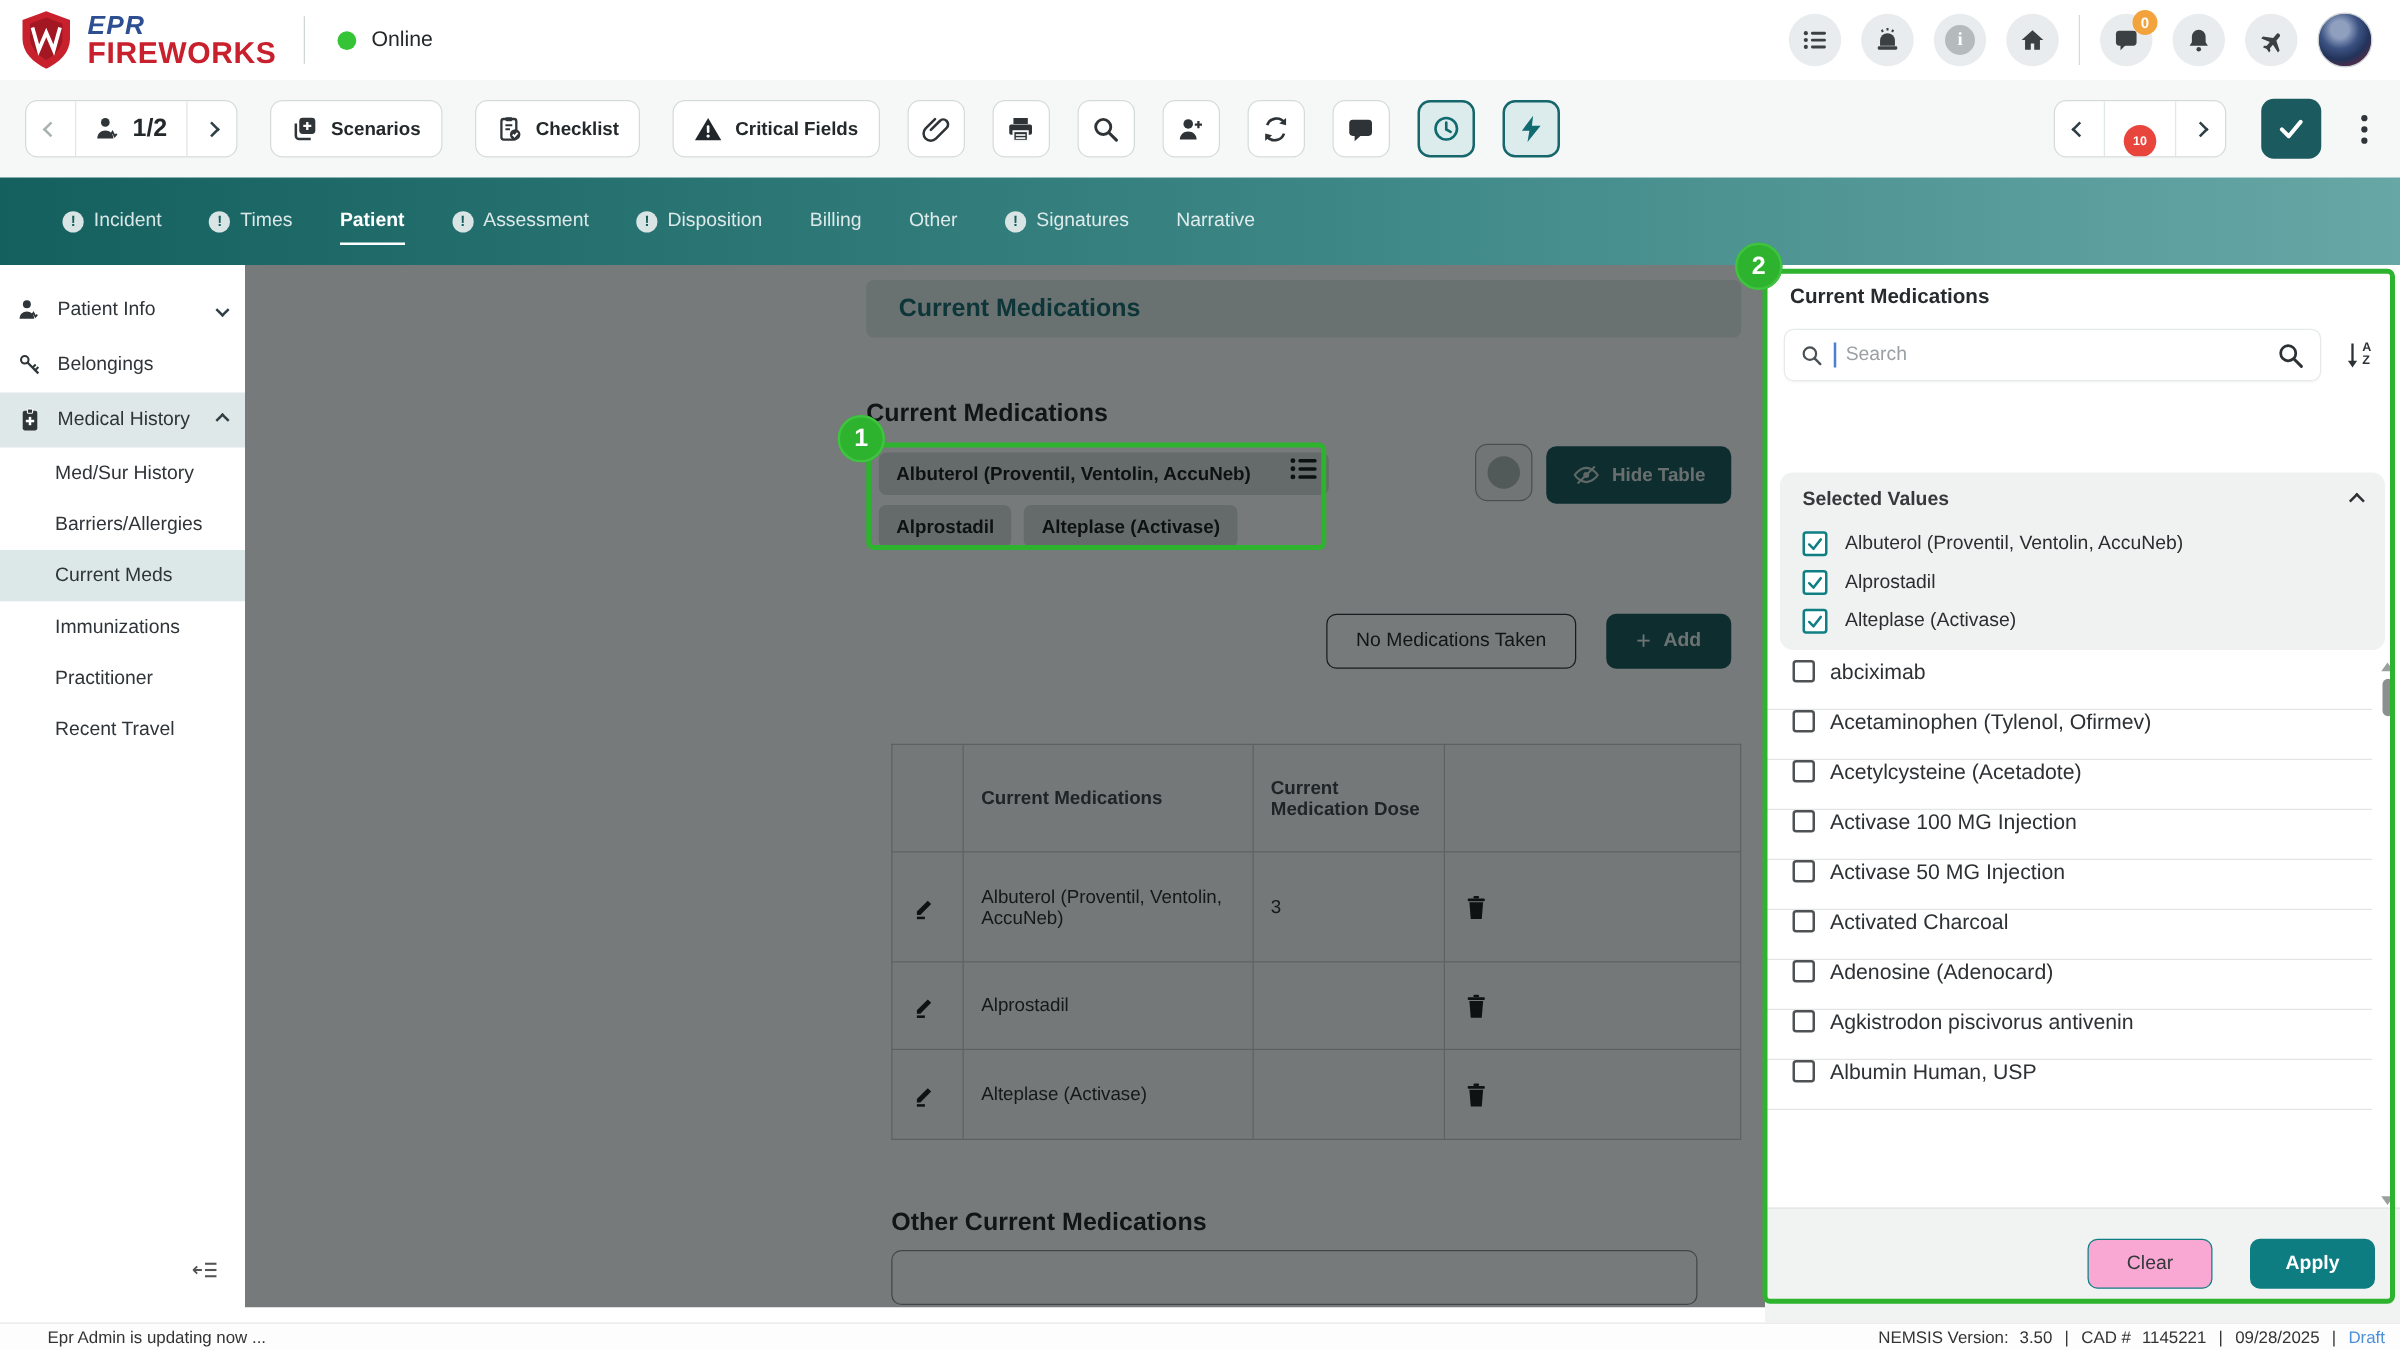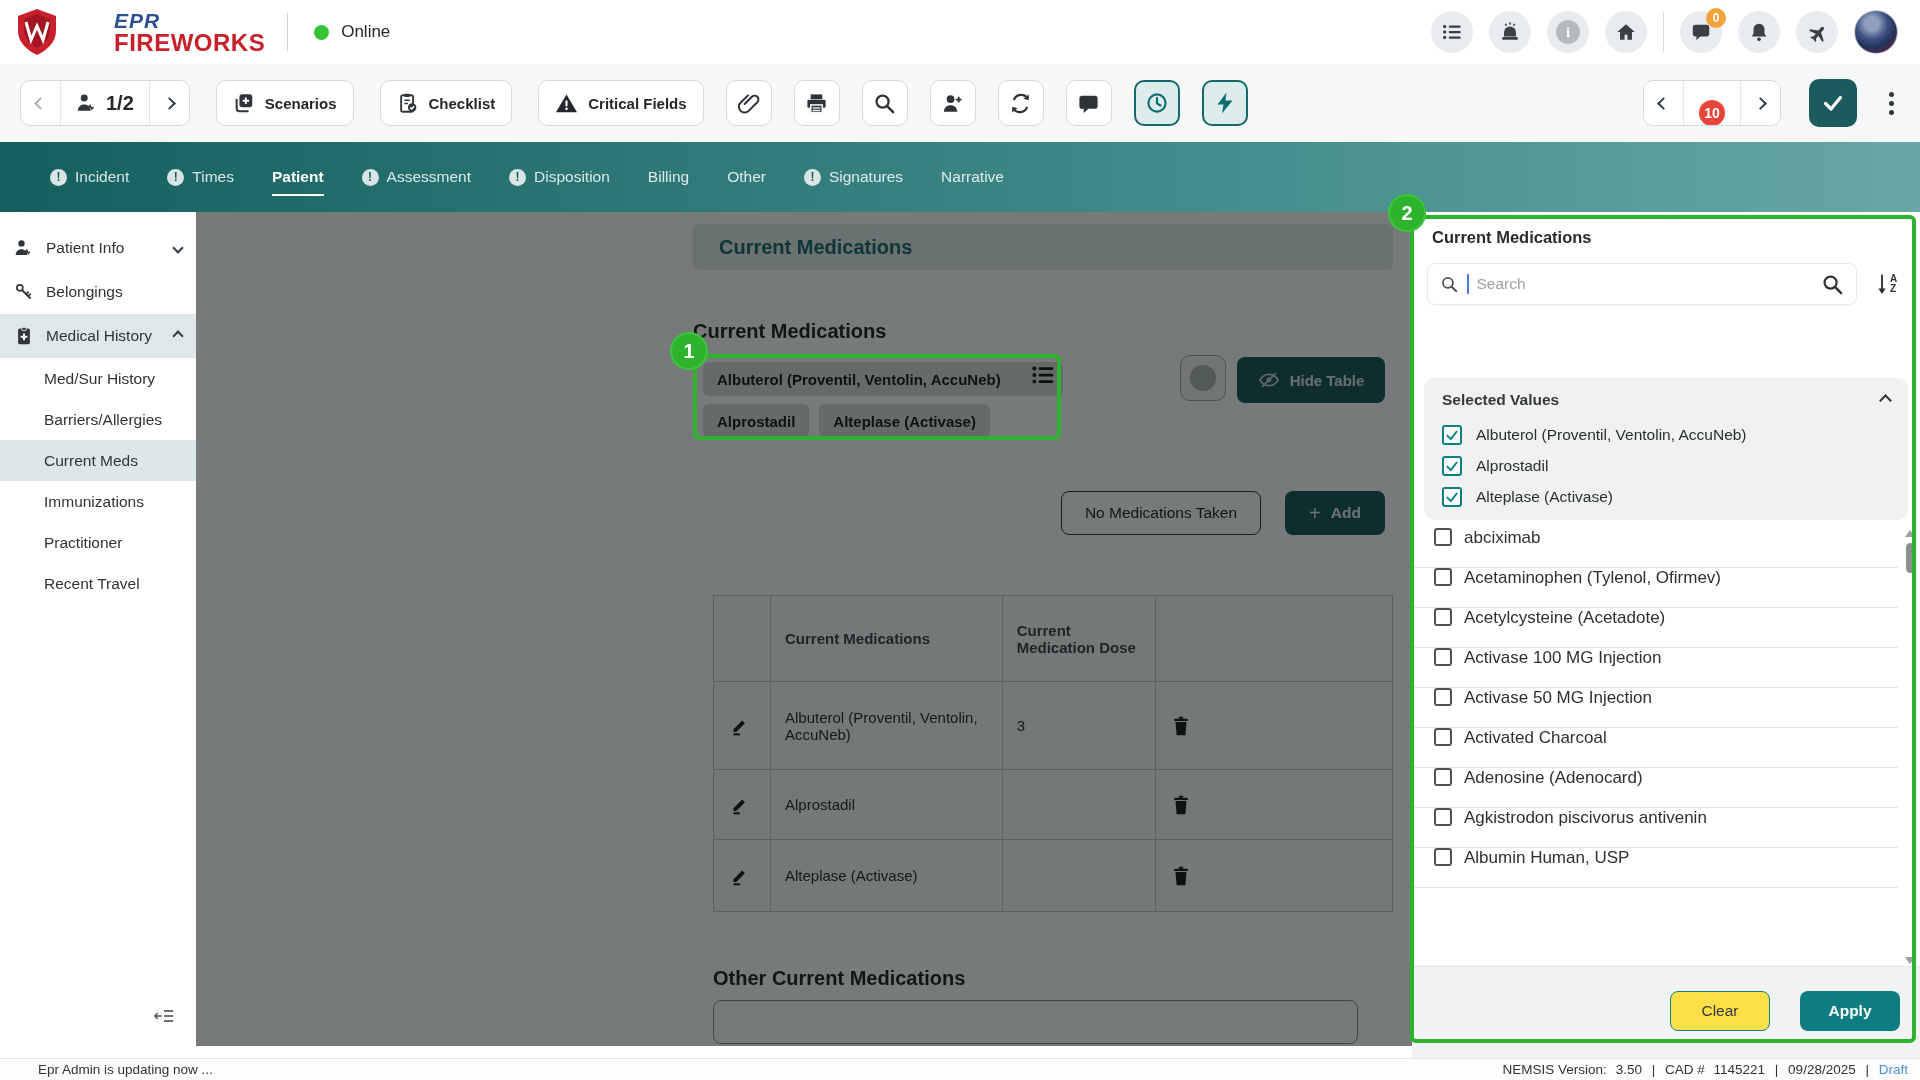--- a/index.html
+++ b/index.html
@@ -2,21 +2,21 @@
 <html><head>
 <meta charset="utf-8">
 <style>
   * { margin:0; padding:0; box-sizing:border-box; }
   html,body { width:1920px; height:1080px; font-family:"Liberation Sans", sans-serif; background:#fff; }
   .app { position:relative; width:1920px; height:1080px; overflow:hidden; background:#fff; }
 
   
   .hdr { position:absolute; left:0; top:0; width:1920px; height:64px; background:#fff; display:flex; align-items:center; }
   .logo-wrap { display:flex; align-items:center; gap:10px; margin-left:14px; }
-  .logo-text { line-height:1;margin-left:44px; }
+  .logo-text { line-height:1; }
   .logo-l1 { font-size:21px; font-weight:800; font-style:italic; color:#2d4f92; letter-spacing:1px; }
   .logo-l2 { font-size:24px; font-weight:800; color:#c8202c; letter-spacing:0.5px; }
   .hdr-div { width:1px; height:38px; background:#cfd4d4; margin:0 26px 0 22px; }
   .status-dot { width:15px; height:15px; border-radius:50%; background:#35c435; margin-right:12px; }
   .status-lbl { font-size:17px; color:#25282a; }
   .hdr-icons { margin-left:auto; margin-right:22px; display:flex; align-items:center; gap:16px; }
   .cir-btn { position:relative; width:42px; height:42px; border-radius:50%; background:#e9ecee; display:flex; align-items:center; justify-content:center; color:#3a4043; }
   .cir-btn.dim { color:#a9aeb1; }
   .hdr-sep { width:1px; height:40px; background:#d6dadb; }
   .chat-badge { position:absolute; top:-3px; right:-4px; min-width:20px; height:20px; border-radius:10px; background:#f2a33c; color:#fff; font-size:12px; font-weight:700; display:flex; align-items:center; justify-content:center; }
@@ -29,21 +29,21 @@
   .seg > * { display:flex; align-items:center; justify-content:center; padding:0 15px; }
   .seg > * + * { border-left:1px solid #e1e6e6; }
   .seg-val { gap:8px; font-size:20px; font-weight:600; color:#23282a; }
   .chev { display:inline-block; width:9px; height:9px; border-right:2.6px solid #2f3f46; border-bottom:2.6px solid #2f3f46; }
   .chev.left { transform:rotate(135deg); } .chev.right { transform:rotate(-45deg); }
   .chev.up { transform:rotate(-135deg); } .chev.down { transform:rotate(45deg); }
   .chev.gray { border-color:#aab2b2; }
   .tb-btn { display:flex; align-items:center; gap:10px; height:46px; padding:0 16px; background:#fff; border:1px solid #d5dbdb; border-radius:10px; font-size:15px; font-weight:600; color:#23282a; margin-left:26px; }
   .tb-ico { width:46px; height:46px; background:#fff; border:1px solid #d5dbdb; border-radius:10px; display:flex; align-items:center; justify-content:center; color:#2d3336; margin-left:22px; }
   .tb-ico.active { background:#dcebeb; border:2px solid #15676c; color:#0f6b70; }
-  .red-badge { min-width:26px; height:26px; border-radius:13px; background:#e8453c; color:#fff; font-size:14px; font-weight:700; display:flex; align-items:center; justify-content:center; padding:0 4px;margin-top:20px; }
+  .red-badge { min-width:26px; height:26px; border-radius:13px; background:#e8453c; color:#fff; font-size:10px; font-weight:700; display:flex; align-items:center; justify-content:center; padding:0 4px;margin-top:20px; }
   .tb-right { margin-left:auto; margin-right:20px; display:flex; align-items:center; }
   .check-btn { width:48px; height:48px; border-radius:10px; background:#1b5a5e; display:flex; align-items:center; justify-content:center; margin-left:28px; }
   .dots { display:flex; flex-direction:column; gap:4px; margin-left:26px; padding:6px; }
   .dots i { width:5px; height:5px; border-radius:50%; background:#2f3538; }
 
   
   .nav { position:absolute; left:0; top:142px; width:1920px; height:70px; background:linear-gradient(90deg,#14605f 0%, #3c8786 55%, #67a7a6 100%); display:flex; align-items:center; padding-left:50px; gap:38px; }
   .nav-tab { display:flex; align-items:center; gap:8px; font-size:15.5px; color:rgba(255,255,255,0.84); position:relative; padding:6px 0; }
   .nav-tab .alert { width:17px; height:17px; border-radius:50%; background:#d9e4e4; color:#14605f; font-size:12px; font-weight:800; display:flex; align-items:center; justify-content:center; }
   .nav-tab.active { color:#fff; font-weight:700; }
@@ -104,21 +104,21 @@
   .cb.on { border:2px solid #0f7f84; background:#fff; color:#0f7f84; }
   .cb.off { border:2px solid #4e5254; background:#fff; }
   .p-list { position:absolute; left:0; top:316px; width:486px; height:438px; overflow:hidden; }
   .p-row { display:flex; gap:12px; height:40px; padding-left:22px; border-bottom:1px solid #e3e5e5; font-size:17px; color:#2d3134; }
   .p-row .cb { width:18px; height:18px; }
   .p-scroll { position:absolute; right:4px; top:318px; width:12px; height:434px; }
   .tri-up { width:0; height:0; border-left:5px solid transparent; border-right:5px solid transparent; border-bottom:7px solid #9aa0a0; margin:0 auto; }
   .tri-dn { width:0; height:0; border-left:5px solid transparent; border-right:5px solid transparent; border-top:7px solid #9aa0a0; margin:0 auto; position:absolute; bottom:0; left:1px; }
   .thumb { width:9px; height:30px; border-radius:5px; background:#8a8f8f; margin:6px auto 0; }
   .p-foot { position:absolute; left:0; bottom:0; width:508px; height:92px; background:#f1f3f3; border-top:1px solid #e2e4e4; }
-  .clear-btn { position:absolute; left:258px; top:24px; width:100px; height:40px; border:1px solid #0f7f84; border-radius:8px; background:#fde047; font-size:15.5px; color:#33383a; display:flex; align-items:center; justify-content:center; }
+  .clear-btn { position:absolute; left:258px; top:24px; width:100px; height:40px; border:1px solid #0f7f84; border-radius:8px; background:#f9a8d4; font-size:15.5px; color:#33383a; display:flex; align-items:center; justify-content:center; }
   .apply-btn { position:absolute; left:388px; top:24px; width:100px; height:40px; border-radius:8px; background:#0e7d81; color:#fff; font-size:15.5px; font-weight:600; display:flex; align-items:center; justify-content:center; }
 
   
   .statusbar { position:absolute; left:0; top:1058px; width:1920px; height:22px; background:#fdfdfd; border-top:1px solid #e7e7e7; font-size:13.5px; color:#333; display:flex; align-items:center; }
   .st-left { margin-left:38px; }
   .st-right { margin-left:auto; margin-right:12px; }
   .b { font-weight:400; } .draft { color:#4a90d9; }
   .sep { margin:0 6px; }
 
   

